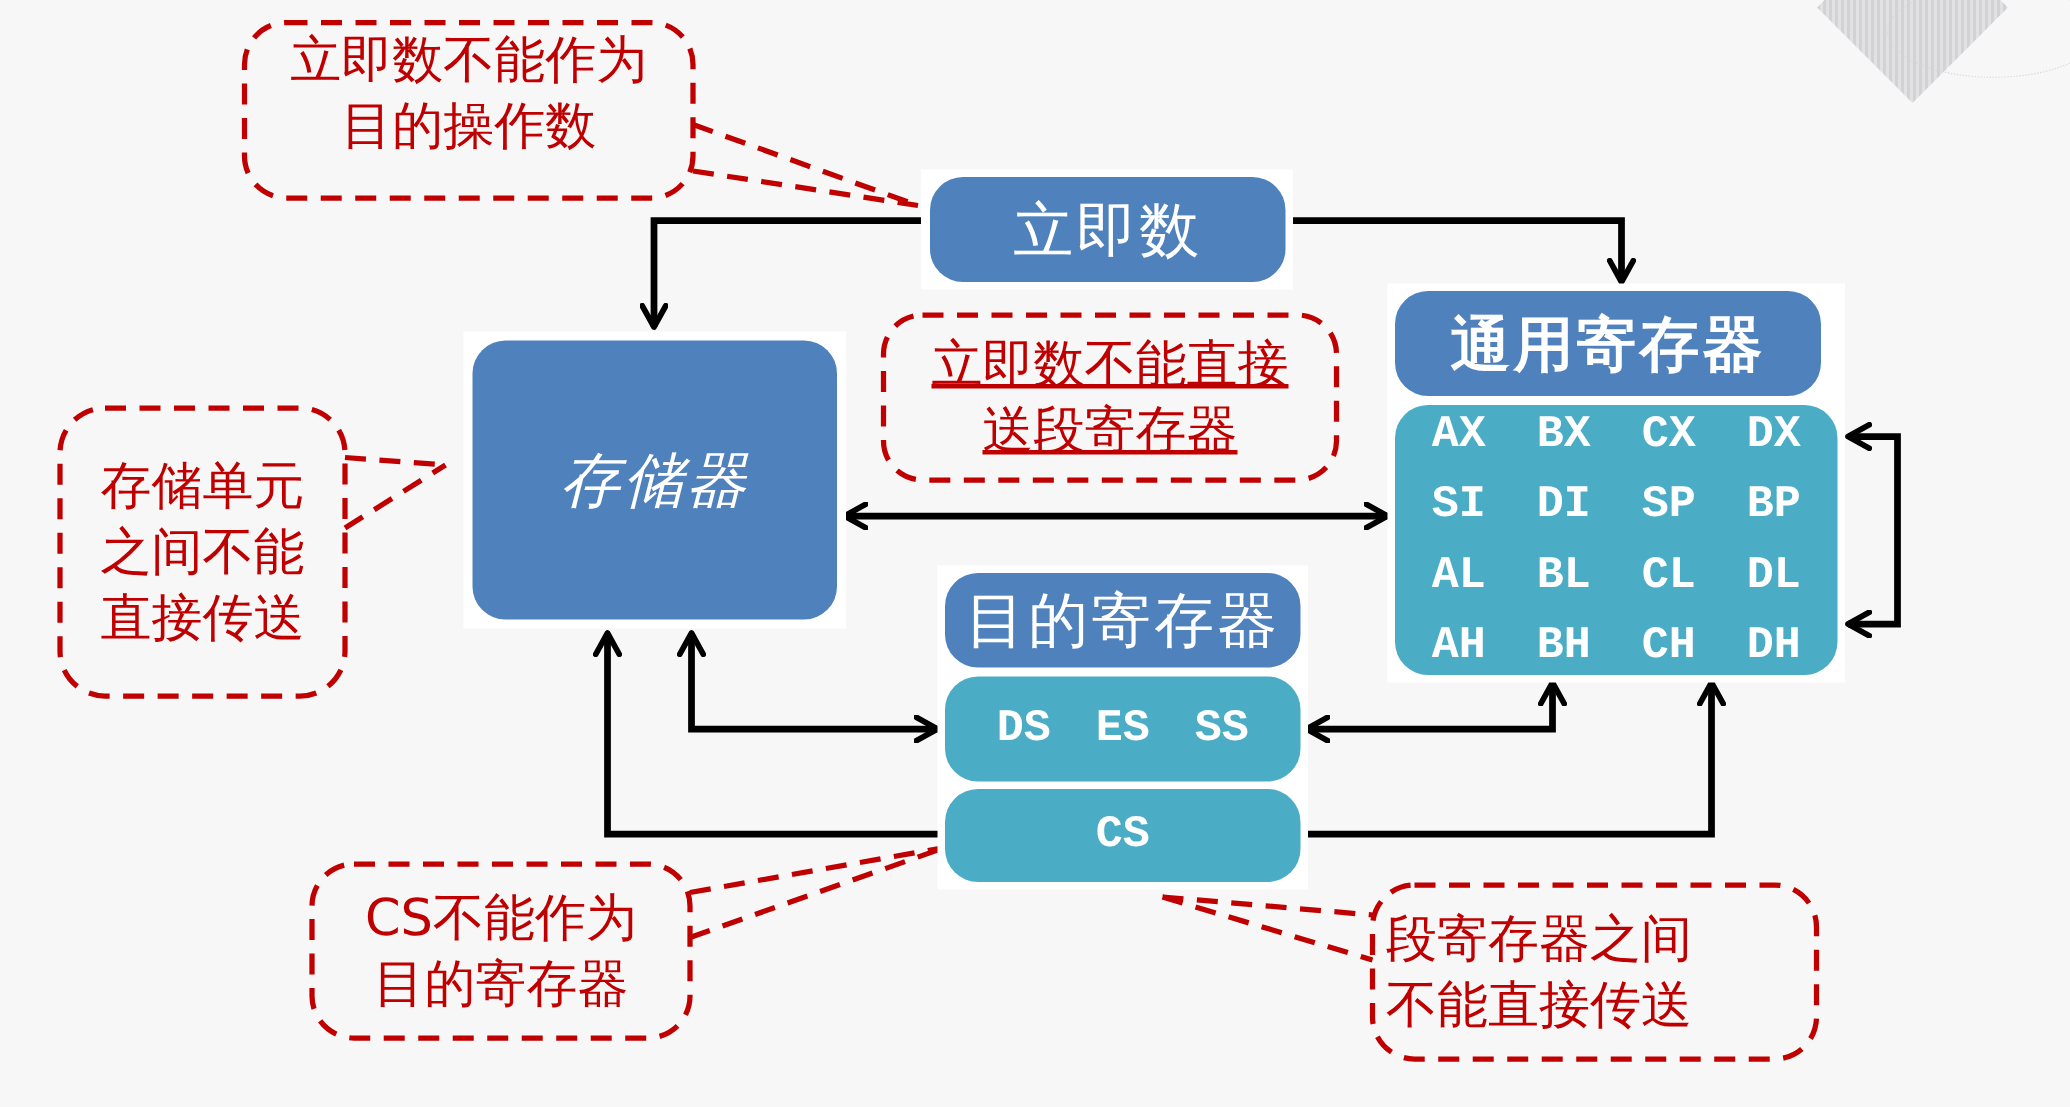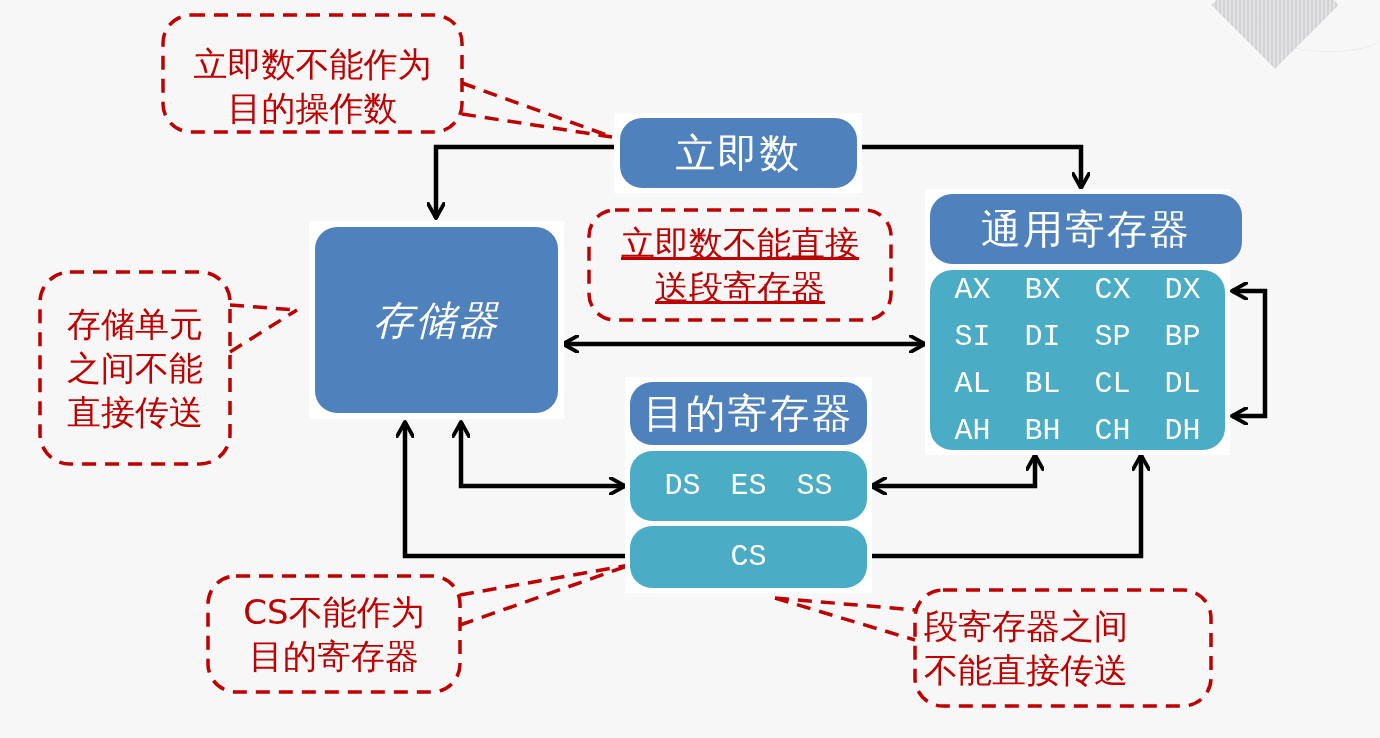--- a/index.html
+++ b/index.html
@@ -14,21 +14,21 @@
     background: repeating-linear-gradient(45deg, #c9c9cc 0 2px, #dcdce0 2px 4px);
     opacity: 0.8;
   }
   .deco2 {
     position: absolute; top: -10px; right: -20px; width: 140px; height: 60px;
     border-radius: 50%; border: 1px dotted #d4d4d8; opacity: 0.7;
   }
   svg.wires { position: absolute; left: 0; top: 0; }
   .box { position: absolute; color: #ffffff; display: flex; align-items: center; justify-content: center; box-sizing: border-box; border-radius: 22px; }
   .dark { background: #4f81bd; }
-  .light { background: #4bacc6; }
+  .light { background: #4bacc6; font-weight: bold; }
   .frame { position: absolute; background: #ffffff; }
   .title-cn { font-size: 40px; letter-spacing: 2px; }
   .mono { font-family: "Liberation Mono", "DejaVu Sans Mono", monospace; font-size: 30px; }
   .reg-grid {
     display: grid; grid-template-columns: repeat(4, 70px); grid-auto-rows: 47px;
     align-items: center; justify-items: center;
   }
   .seg-row { display: flex; gap: 30px; }
   .note {
     position: absolute; color: #c00000; font-size: 34px; line-height: 44px;
@@ -71,21 +71,21 @@
 <div class="box dark title-cn" style="left:620px;top:118px;width:237px;height:70px;">
   <span>立即数</span>
 </div>
 
 <div class="frame" style="left:309px;top:221px;width:255px;height:198px;"></div>
 <div class="box dark title-cn" style="left:315px;top:227px;width:243px;height:186px;font-style:italic;">
   <span>存储器</span>
 </div>
 
 <div class="frame" style="left:925px;top:189px;width:305px;height:266px;"></div>
-<div class="box dark title-cn" style="left:930px;top:194px;width:312px;height:70px;">
+<div class="box dark title-cn" style="left:930px;top:194px;width:284px;height:70px;font-weight:bold;">
   <span>通用寄存器</span>
 </div>
 <div class="box light mono" style="left:930px;top:270px;width:295px;height:180px;">
   <div class="reg-grid">
     <span>AX</span>
     <span>BX</span>
     <span>CX</span>
     <span>DX</span>
     <span>SI</span>
     <span>DI</span>
@@ -120,21 +120,21 @@
 <svg class="wires" width="1380" height="738">
   <g fill="none" stroke="#c00000" stroke-width="3.5" stroke-dasharray="14 9">
     <rect x="163" y="15" width="299" height="117" rx="28"></rect>
     <rect x="589" y="210" width="302" height="110" rx="26"></rect>
     <rect x="40" y="272" width="190" height="192" rx="30"></rect>
     <rect x="208" y="576" width="252" height="116" rx="28"></rect>
     <rect x="915" y="590" width="296" height="116" rx="28"></rect>
   </g>
 </svg>
 
-<div class="note" style="left:163px;top:27px;width:299px;height:117px;white-space:pre-line;">立即数不能作为
+<div class="note" style="left:163px;top:6px;width:299px;height:117px;white-space:pre-line;font-family:Liberation Mono, monospace;">立即数不能作为
 目的操作数</div>
 <div class="note" style="left:589px;top:210px;width:302px;height:110px;white-space:pre-line;text-decoration:underline;">立即数不能直接
 送段寄存器</div>
 <div class="note" style="left:40px;top:272px;width:190px;height:192px;white-space:pre-line;">存储单元
 之间不能
 直接传送</div>
 <div class="note" style="left:208px;top:576px;width:252px;height:116px;white-space:pre-line;">CS不能作为
 目的寄存器</div>
 <div class="note" style="left:878px;top:590px;width:296px;height:116px;white-space:pre-line;">段寄存器之间
 不能直接传送</div>

